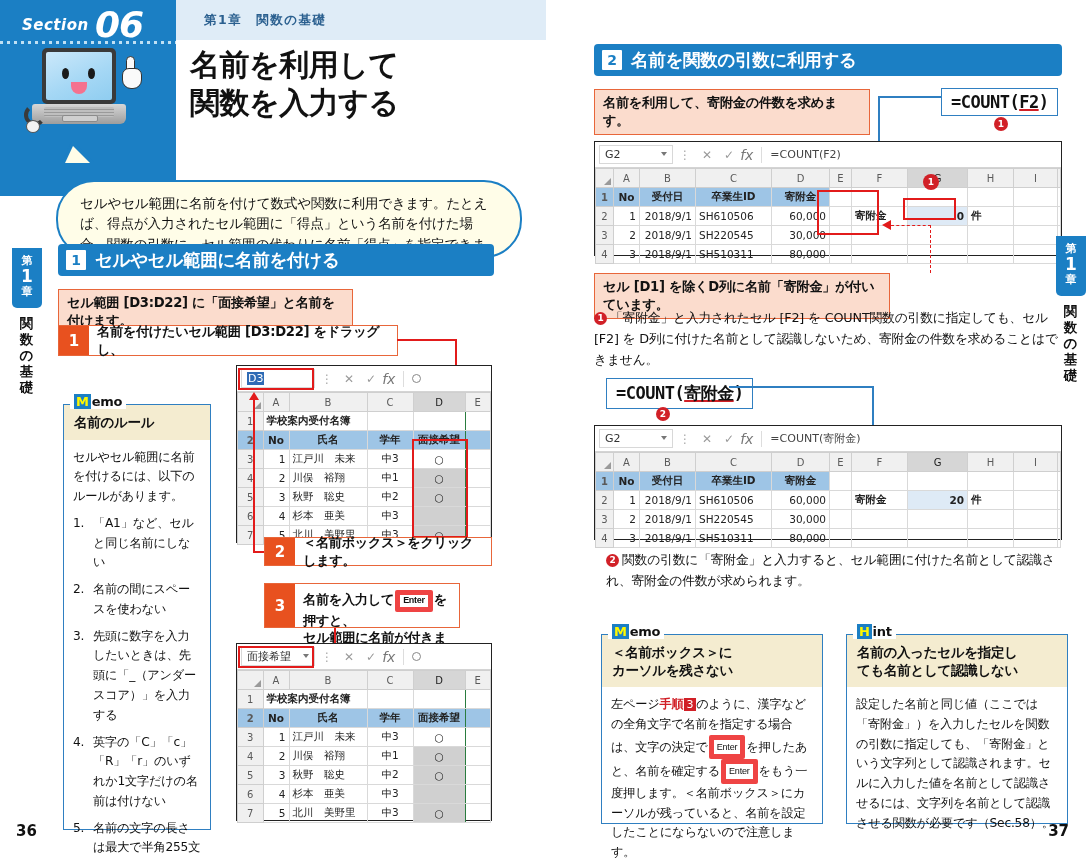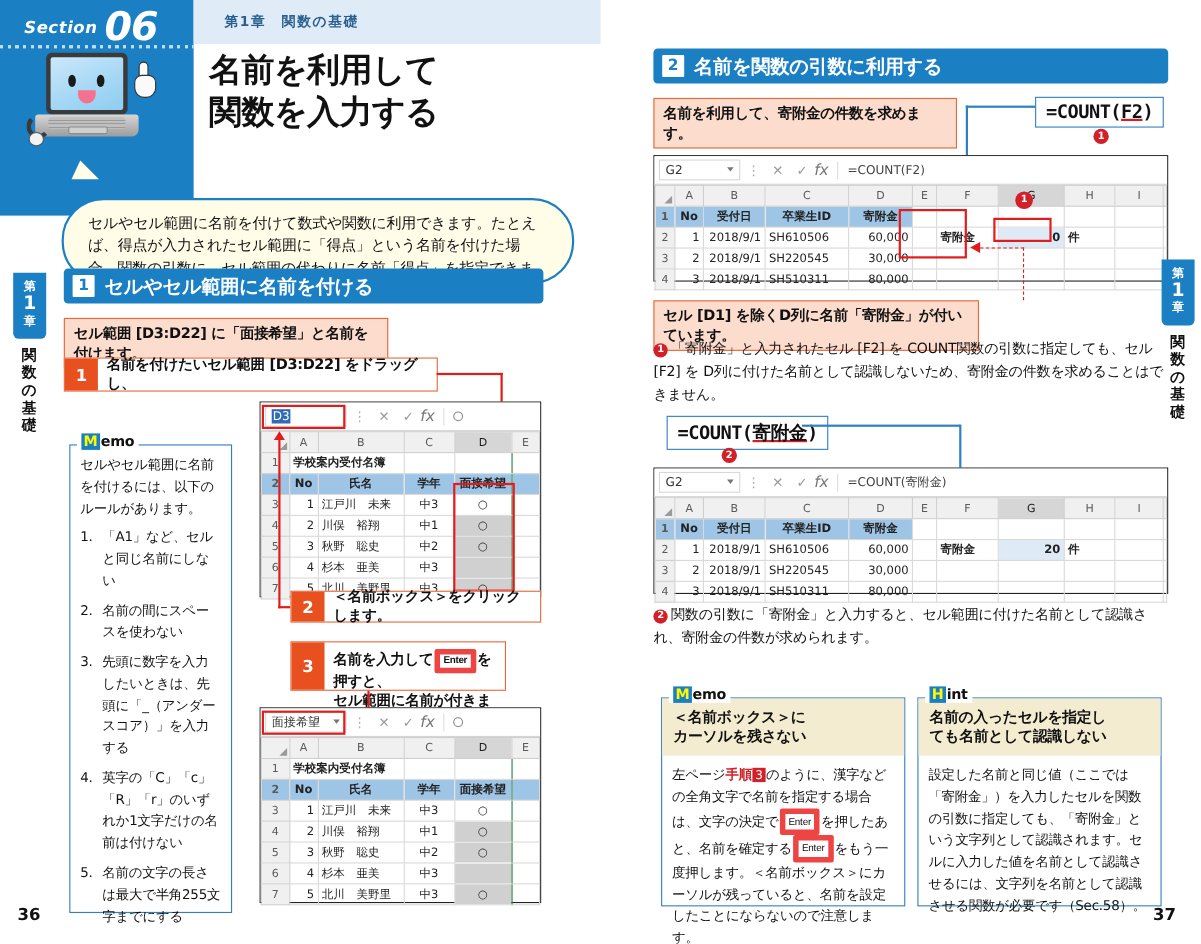--- a/index.html
+++ b/index.html
@@ -329,20 +329,21 @@
       <div class="st">名前を付けたいセル範囲 [D3:D22] をドラッグし、</div>
     </div>
 
     <div class="redline" style="left:397px; top:339px; width:60px; height:1.6px;"></div>
     <div class="redline" style="left:455px; top:339px; width:1.6px; height:115px;"></div>
 
     <div class="note" style="left:63px; top:404px; width:148px; height:426px;">
       <div class="tag">
         <b>M</b><span>emo</span>
       </div>
+      <div class="ttl">名前のルール</div>
       <div class="body">
         <div>セルやセル範囲に名前を付けるには、以下のルールがあります。</div>
         <ol>
           <li><span class="mk">1.</span><span>「A1」など、セルと同じ名前にしない</span></li>
           <li><span class="mk">2.</span><span>名前の間にスペースを使わない</span></li>
           <li><span class="mk">3.</span><span>先頭に数字を入力したいときは、先頭に「_（アンダースコア）」を入力する</span></li>
           <li><span class="mk">4.</span><span>英字の「C」「c」「R」「r」のいずれか1文字だけの名前は付けない</span></li>
           <li><span class="mk">5.</span><span>名前の文字の長さは最大で半角255文字までにする</span></li>
         </ol>
       </div>
@@ -742,36 +743,36 @@
               <td></td>
             <td></td>
               <td></td>
             <td></td>
               <td></td>
           </tr>
         </tbody>
       </table>
     </div>
 
-    <div class="para" style="left:48px; top:550px; width:466px;">
+    <div class="para" style="left:60px; top:550px; width:466px;">
       <span class="bn">2</span><span>関数の引数に「寄附金」と入力すると、セル範囲に付けた名前として認識され、寄附金の件数が求められます。</span>
     </div>
 
     <div class="note" style="left:55px; top:634px; width:222px; height:190px;">
       <div class="tag">
         <b>M</b><span>emo</span>
       </div>
       <div class="ttl">
         <div>＜名前ボックス＞に</div>
         <div>カーソルを残さない</div>
       </div>
       <div class="body"><span>左ページ</span><span class="redtxt">手順</span><span class="redtag">3</span><span>のように、漢字などの全角文字で名前を指定する場合は、文字の決定で</span><span class="key">Enter</span><span>を押したあと、名前を確定する</span><span class="key">Enter</span><span>をもう一度押します。＜名前ボックス＞にカーソルが残っていると、名前を設定したことにならないので注意します。</span></div>
     </div>
 
-    <div class="note" style="left:288px; top:634px; width:222px; height:190px;">
+    <div class="note" style="left:300px; top:634px; width:222px; height:190px;">
       <div class="tag">
         <b>H</b><span>int</span>
       </div>
       <div class="ttl">
         <div>名前の入ったセルを指定し</div>
         <div>ても名前として認識しない</div>
       </div>
       <div class="body">設定した名前と同じ値（ここでは「寄附金」）を入力したセルを関数の引数に指定しても、「寄附金」という文字列として認識されます。セルに入力した値を名前として認識させるには、文字列を名前として認識させる関数が必要です（Sec.58）。</div>
     </div>
 

